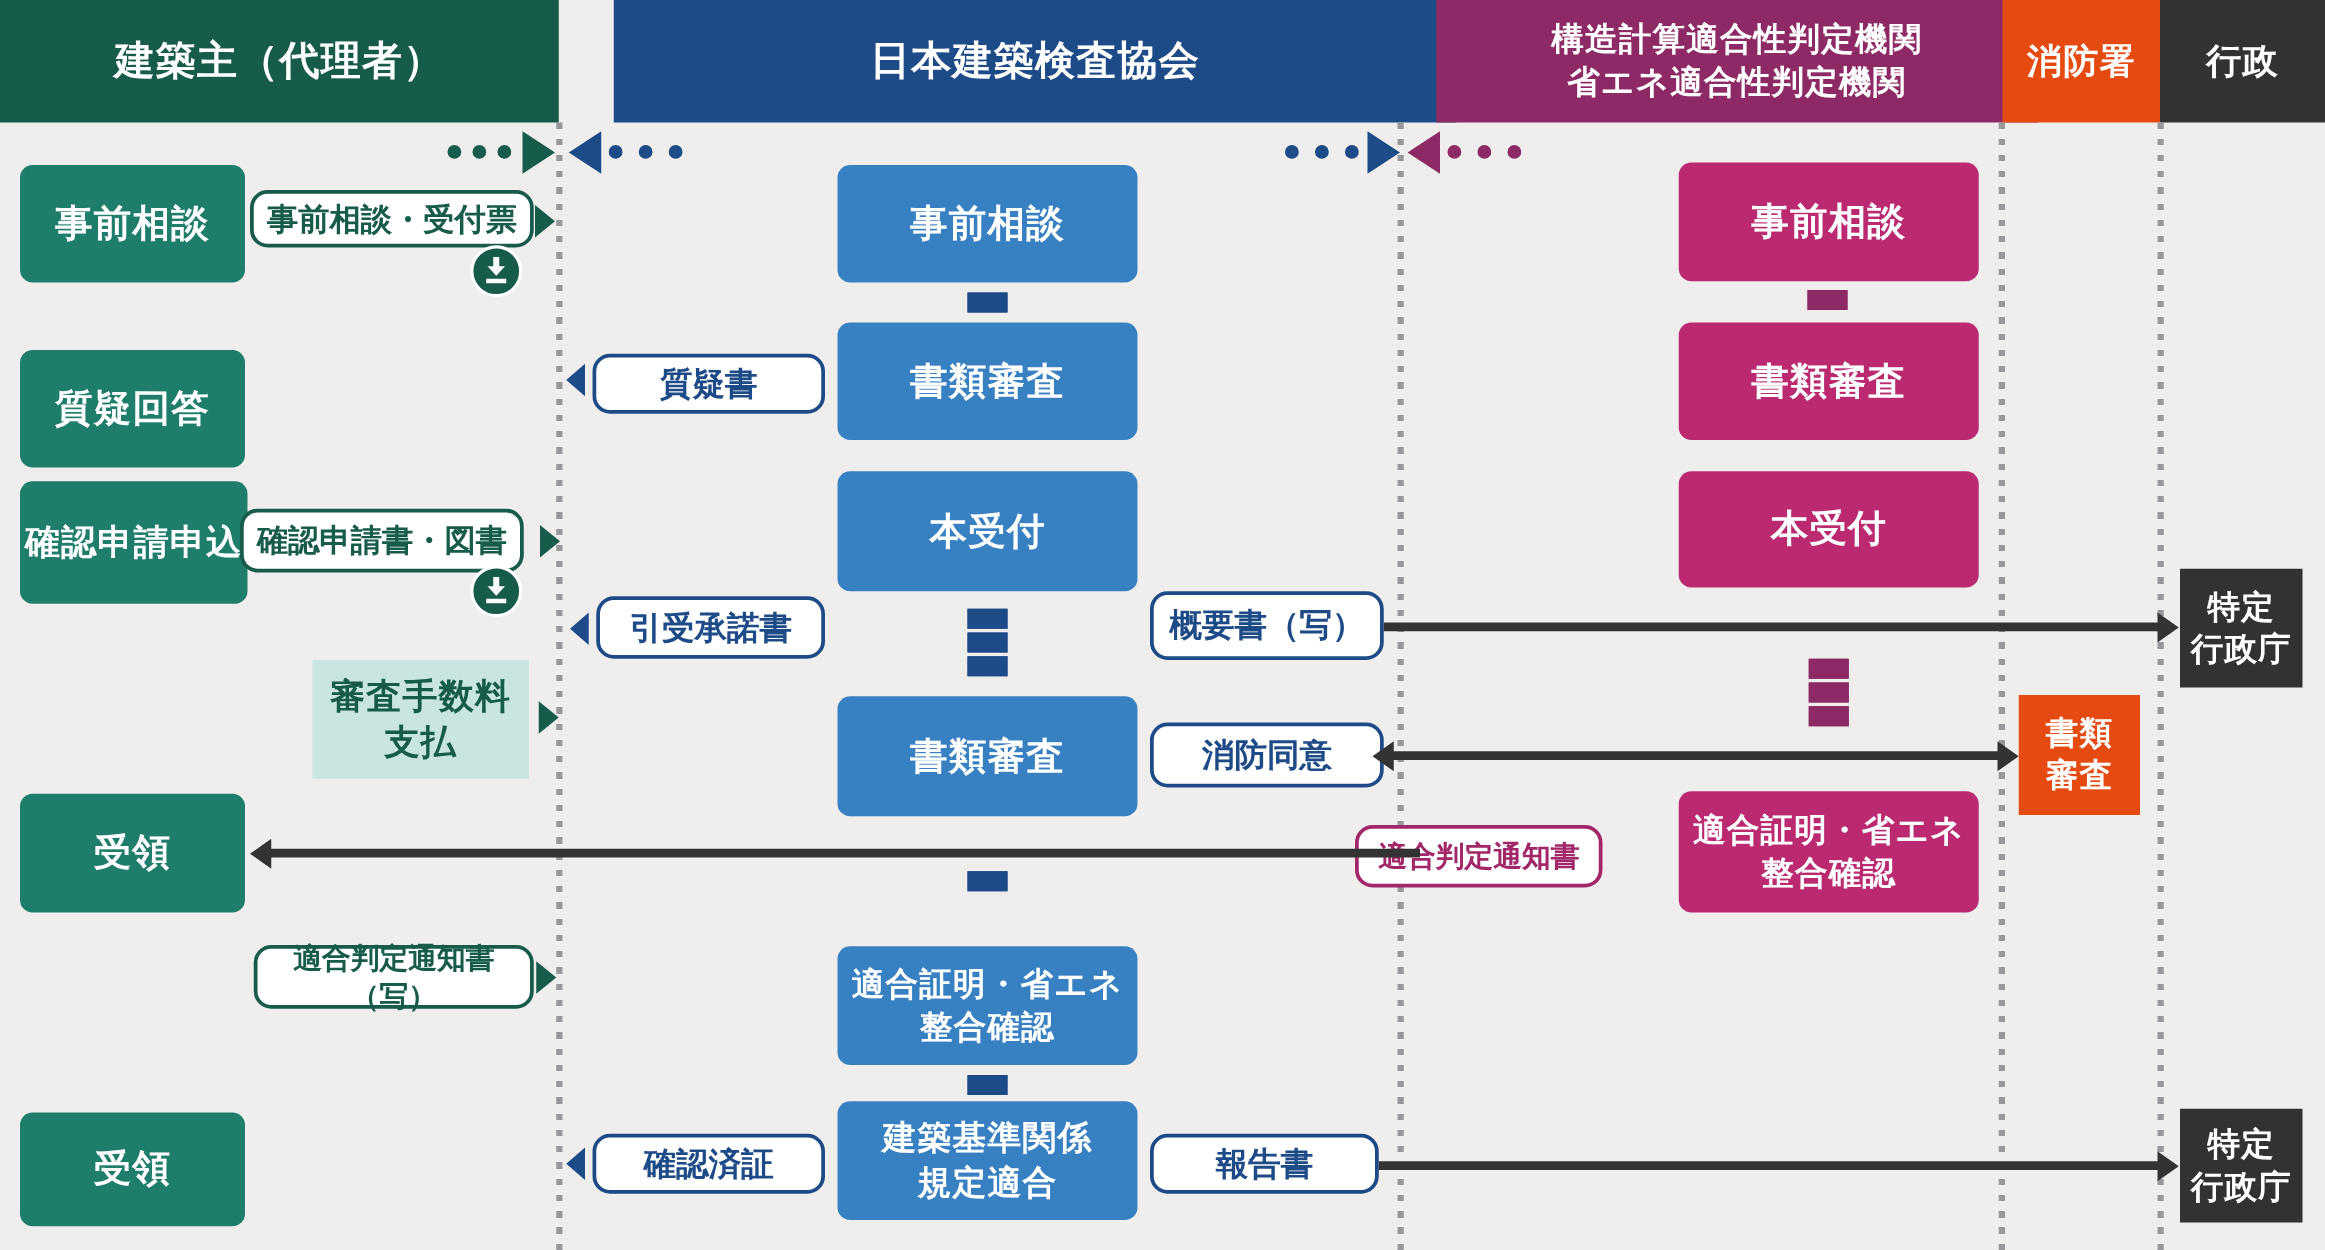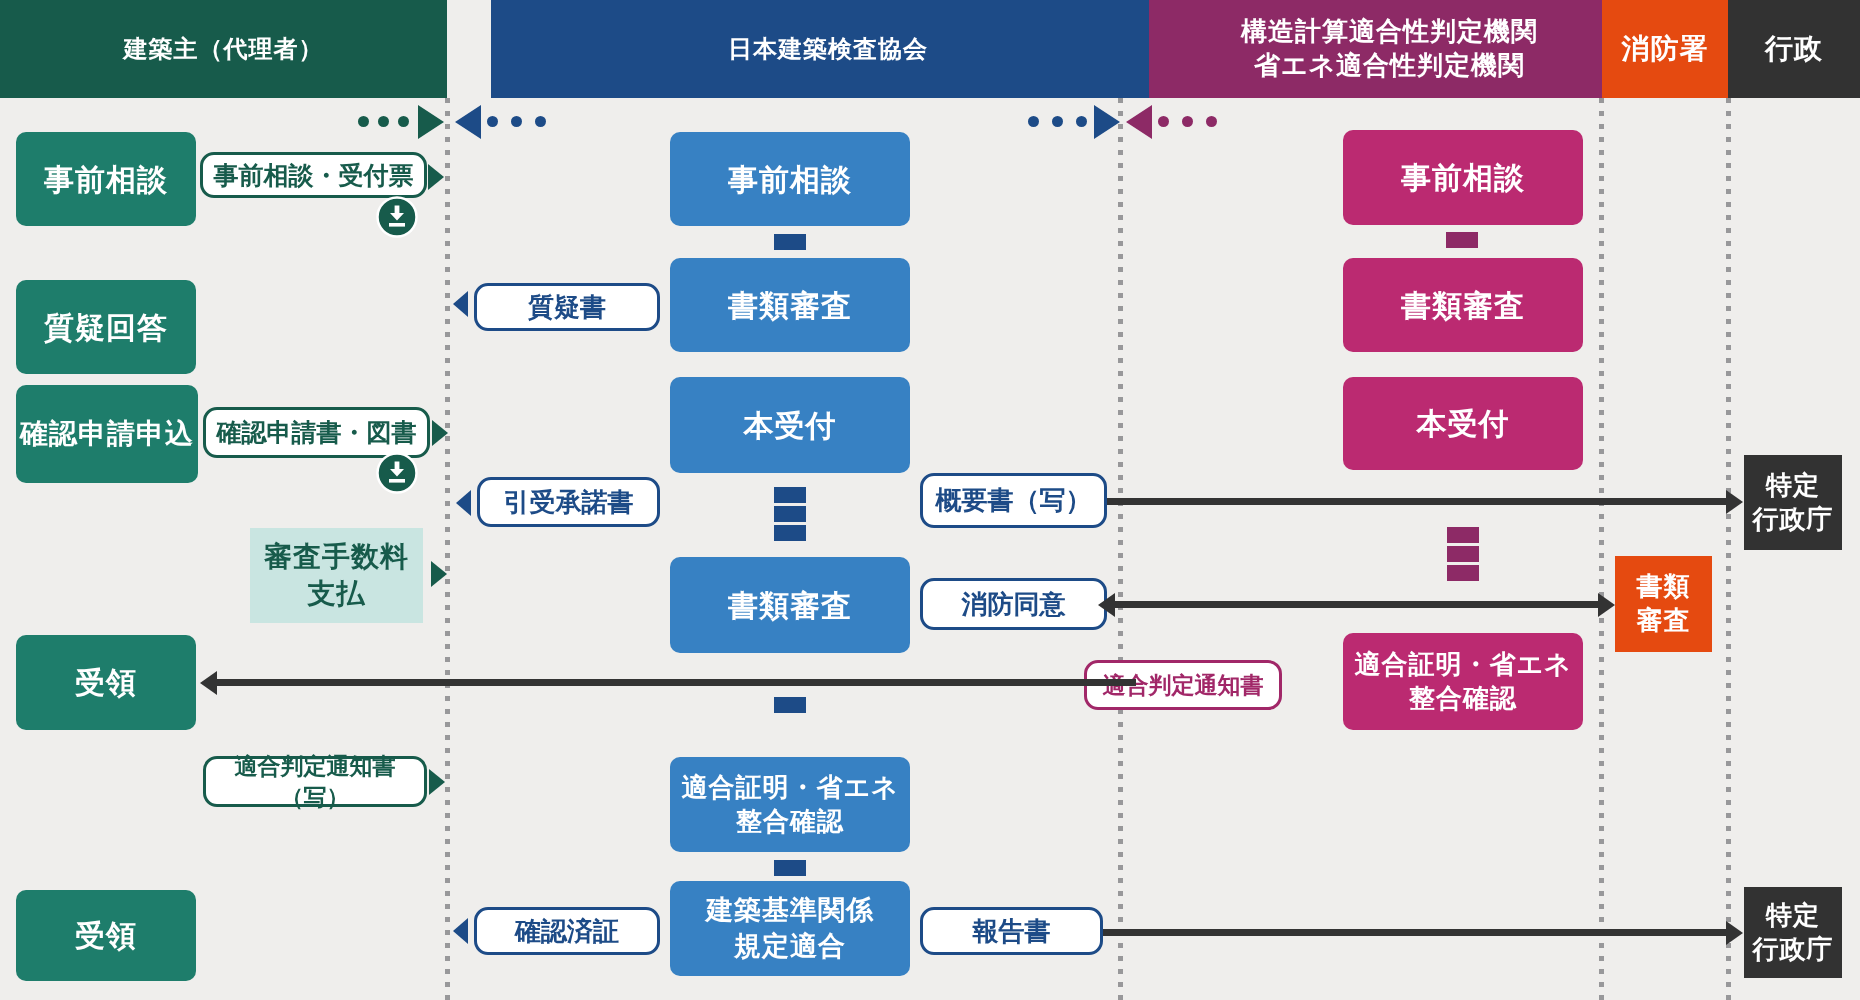--- a/index.html
+++ b/index.html
@@ -4,21 +4,21 @@
 <style>
   html,body{margin:0;padding:0;}
   :root{
     --background:#efeeec; --green_dark:#175b4b; --green:#1e7d6b; --teal_light:#c9e5e1;
     --blue_dark:#1d4b87; --blue:#3781c3; --magenta_dark:#8d2a66; --magenta:#bb2a71;
     --magenta_pill:#a12768; --orange:#e54a10; --dark:#323232; --arrow:#333333; --dotline:#98989a;
   }
   .canvas{position:relative;width:1860px;height:1000px;background:var(--background);
     font-family:"Liberation Sans","DejaVu Sans",sans-serif;font-weight:bold;overflow:hidden;}
   .hdr{position:absolute;top:0;height:98px;color:#fff;display:flex;flex-direction:column;
-    align-items:center;justify-content:center;font-size:24px;line-height:1.3;letter-spacing:1px;}
+    align-items:center;justify-content:center;font-size:32px;line-height:1.3;letter-spacing:1px;}
   .vline{position:absolute;top:98px;height:902px;width:5px;
     background-image:repeating-linear-gradient(to bottom,var(--dotline) 0 5px,transparent 5px 13px);}
   .box{position:absolute;border-radius:10px;color:#fff;display:flex;flex-direction:column;
     align-items:center;justify-content:center;text-align:center;font-size:30px;line-height:1.3;letter-spacing:1px;}
   .sq{border-radius:0;}
   .pill{position:absolute;background:#fff;border:3px solid;border-radius:14px;display:flex;
     align-items:center;justify-content:center;text-align:center;font-size:26px;letter-spacing:0;}
   .pill.g{border-color:var(--green_dark);color:var(--green_dark);}
   .pill.b{border-color:var(--blue_dark);color:var(--blue_dark);}
   .pill.m{border-color:var(--magenta_pill);color:var(--magenta_pill);}
@@ -101,21 +101,21 @@
   <div class="pill g" style="left:200px;top:152px;width:221px;height:40px;font-size:25px;">
     <span>事前相談・受付票</span>
   </div>
   <span class="tri tri-r-sm" style="left:428px;top:164px;border-left-color:var(--green_dark);"></span>
   <svg class="dlicon" style="left:376px;top:196px;" viewBox="0 0 42 42">
     <circle cx="21" cy="21" r="19.5" fill="var(--green_dark)" stroke="#fff" stroke-width="2.5"></circle>
     <path d="M18.6 9.5h4.8v7.5h4.6L21 24.5 14 17h4.6z" fill="#fff"></path>
     <rect x="13" y="27" width="16" height="3.6" fill="#fff"></rect>
   </svg>
 
-  <div class="pill g" style="left:203px;top:407px;width:221px;height:45px;font-size:25px;">
+  <div class="pill g" style="left:192px;top:407px;width:221px;height:45px;font-size:25px;">
     <span>確認申請書・図書</span>
   </div>
   <span class="tri tri-r-sm" style="left:432px;top:420px;border-left-color:var(--green_dark);"></span>
   <svg class="dlicon" style="left:376px;top:452px;" viewBox="0 0 42 42">
     <circle cx="21" cy="21" r="19.5" fill="var(--green_dark)" stroke="#fff" stroke-width="2.5"></circle>
     <path d="M18.6 9.5h4.8v7.5h4.6L21 24.5 14 17h4.6z" fill="#fff"></path>
     <rect x="13" y="27" width="16" height="3.6" fill="#fff"></rect>
   </svg>
 
   <div class="box sq" style="left:250px;top:528px;width:173px;height:95px;background:var(--teal_light);color:var(--green_dark);font-size:28px;">

